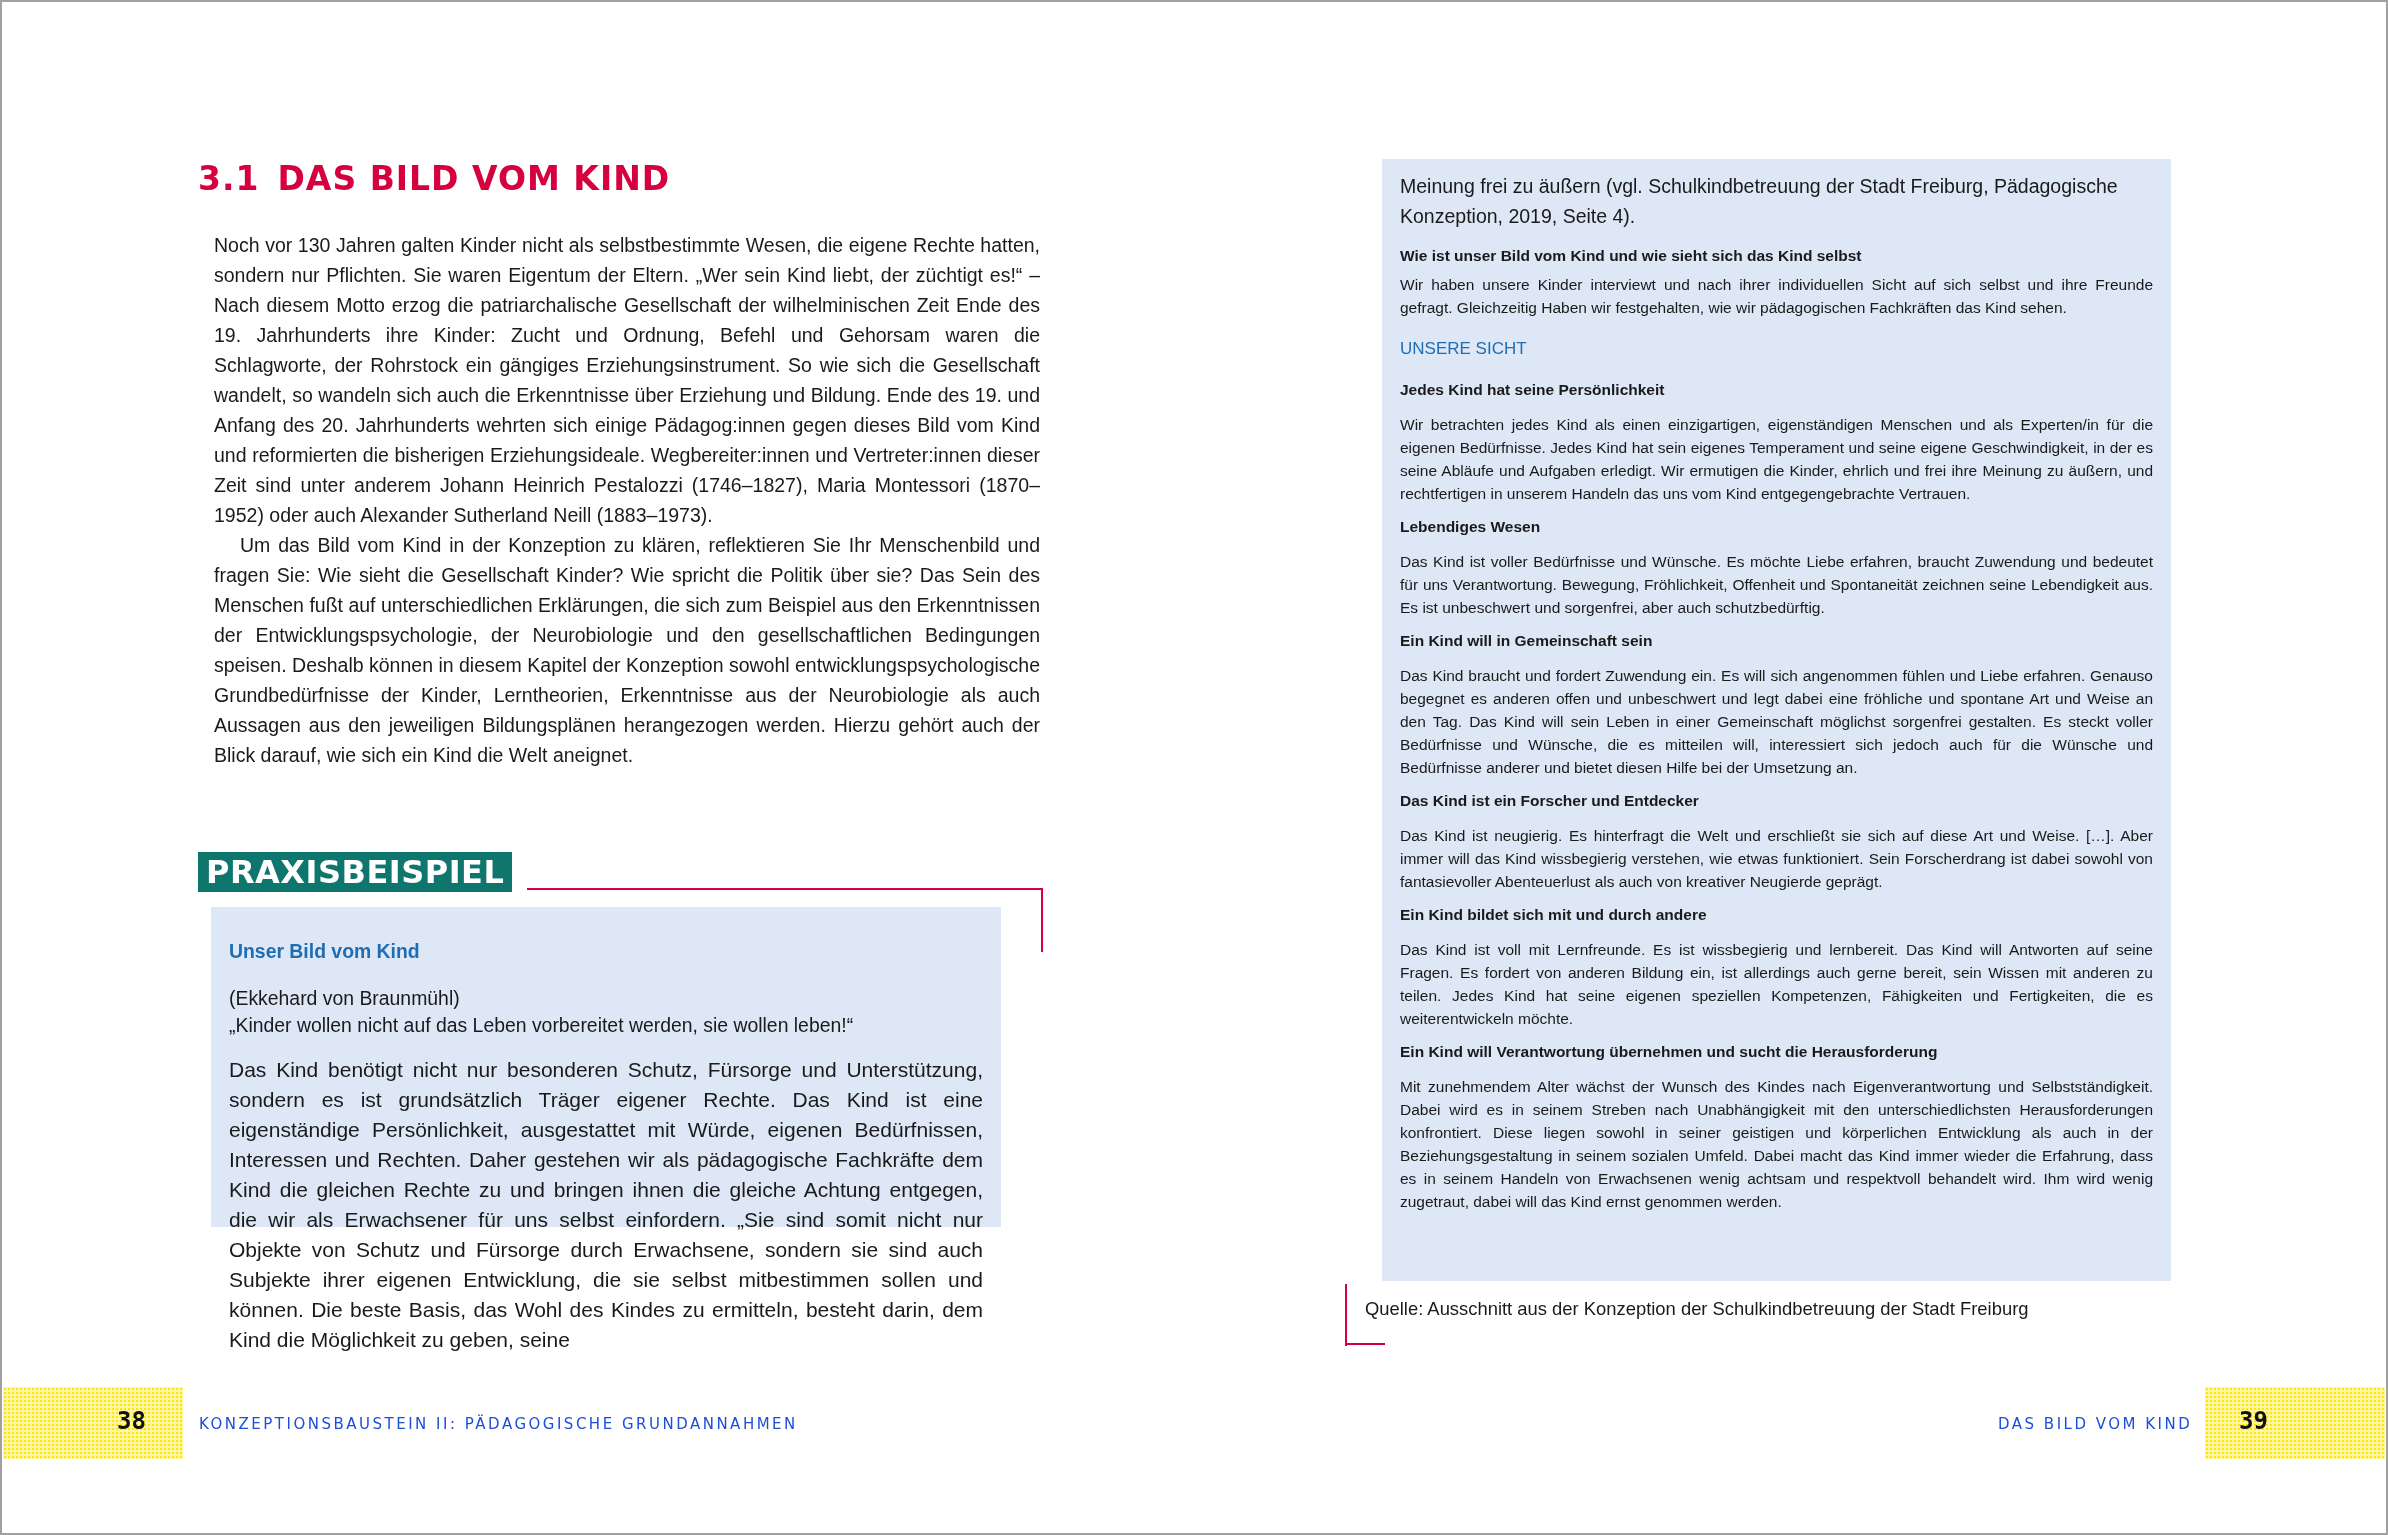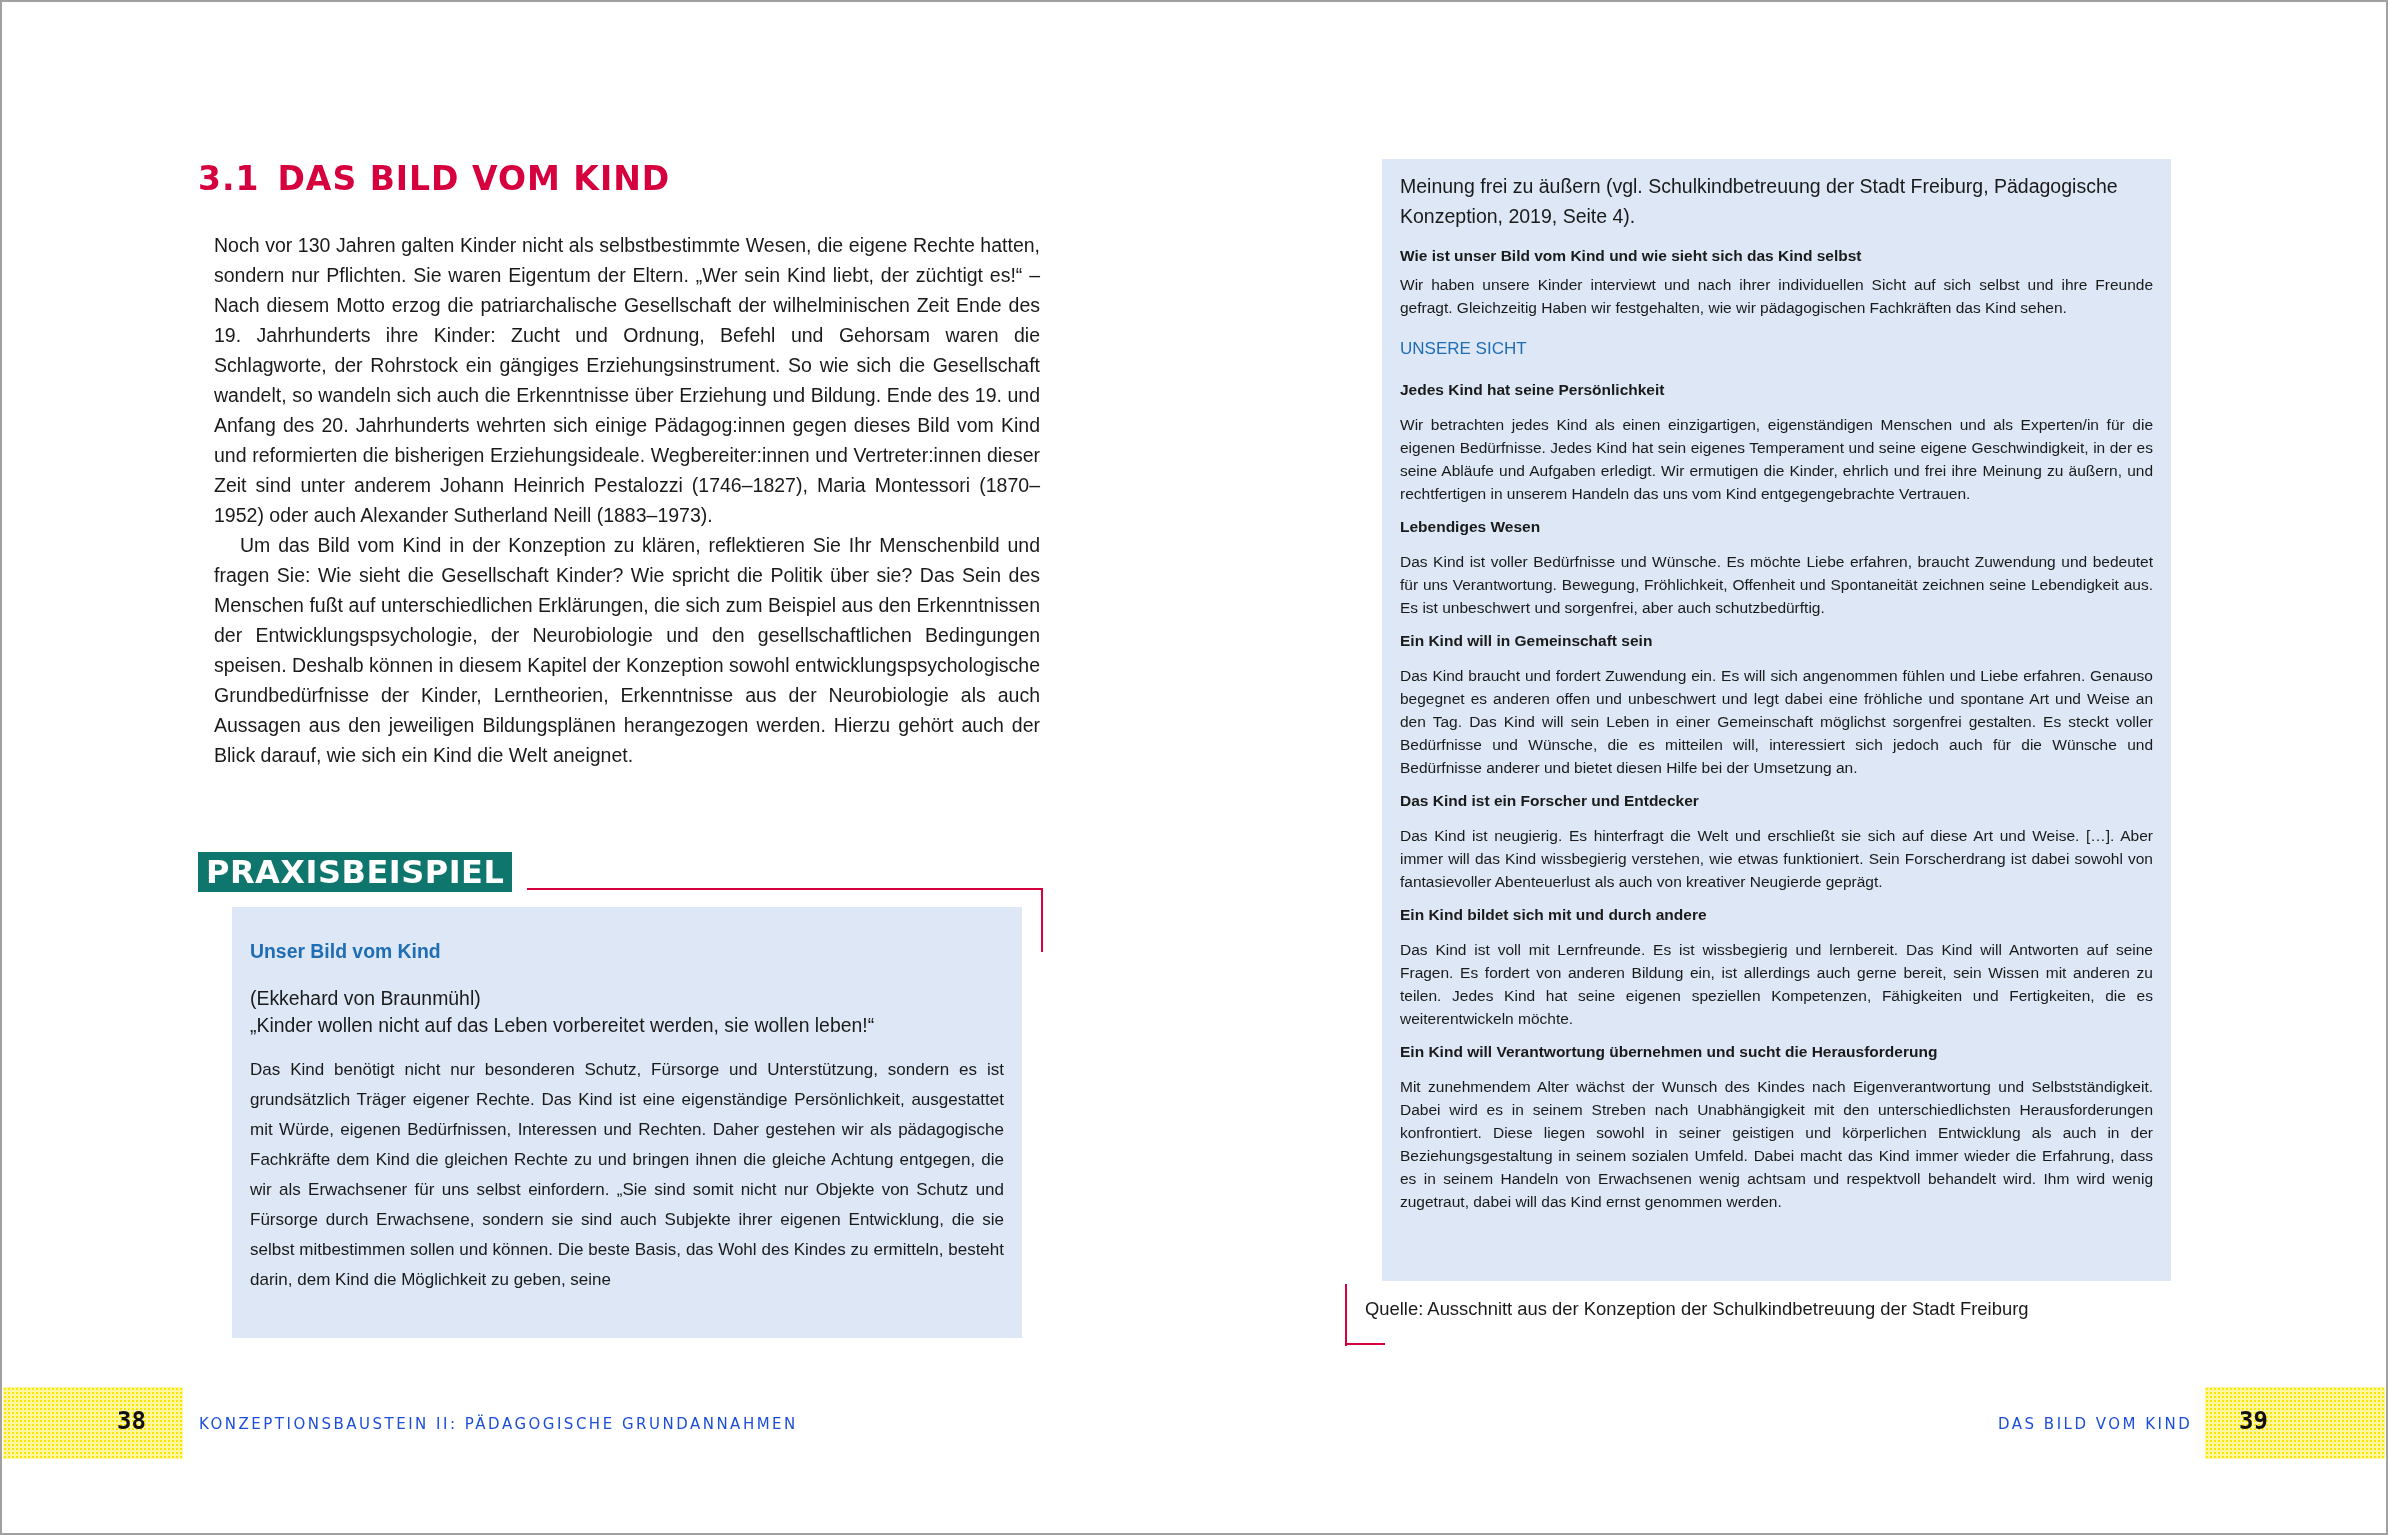--- a/index.html
+++ b/index.html
@@ -35,24 +35,24 @@
     padding: 0 8px; background: #0f766e; color: #ffffff;
     font-family: "DejaVu Sans", sans-serif; font-weight: bold; font-size: 32px;
     line-height: 40px; letter-spacing: 0.5px;
   }
   .red-line-h { position: absolute; background: #d6003f; height: 2px; }
   .red-line-v { position: absolute; background: #d6003f; width: 2px; }
 
   .info-box {
     position: absolute; background: #dde7f5; box-sizing: border-box;
   }
-  .praxis-box { left: 232px; top: 907px; width: 790px; height: 431px; padding: 18px 18px 0 18px; }
+  .praxis-box { left: 211px; top: 907px; width: 790px; height: 320px; padding: 18px 18px 0 18px; }
   .praxis-box .box-title { color: #1f6db3; font-weight: bold; font-size: 19.4px; margin: 15px 0 22px 0; }
   .praxis-box .quote { font-size: 19.4px; line-height: 27px; margin: 0 0 16px 0; }
-  .praxis-box .box-body { font-size: 17px; line-height: 30px; text-align: justify; margin: 0; }
+  .praxis-box .box-body { font-size: 21px; line-height: 30px; text-align: justify; margin: 0; }
 
   .right-box { left: 1382px; top: 159px; width: 789px; height: 1122px; padding: 12px 18px 0 18px; }
   .right-box .continued { font-size: 19.5px; line-height: 30px; margin: 0 0 14px 0; text-align: left; }
   .right-box .sub-head { font-weight: bold; font-size: 15.5px; line-height: 22px; margin: 0 0 6px 0; }
   .right-box .para { font-size: 15.5px; line-height: 23px; text-align: justify; margin: 0 0 11px 0; }
   .right-box .section-label { color: #1f6db3; font-size: 17px; margin: 20px 0 20px 0; text-transform: uppercase; }
   .right-box .item-head { font-weight: bold; font-size: 15.5px; line-height: 22px; margin: 0 0 12px 0; }
 
   .source-line {
     position: absolute; left: 1365px; top: 1298px; font-size: 18.4px; color: #1a1a1a;

